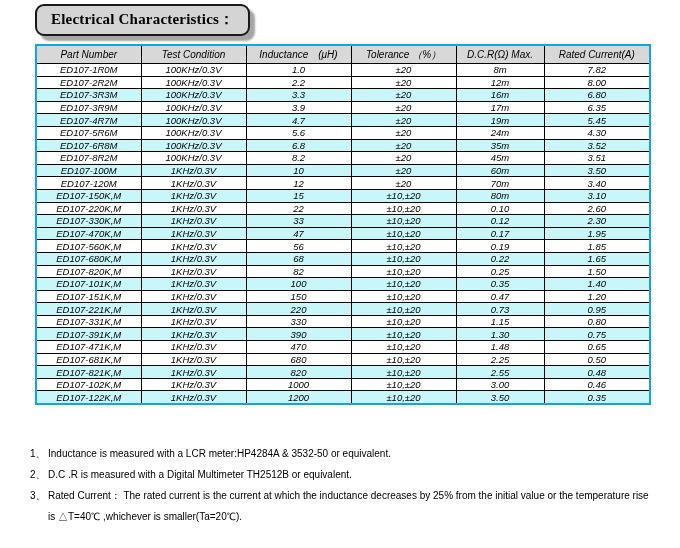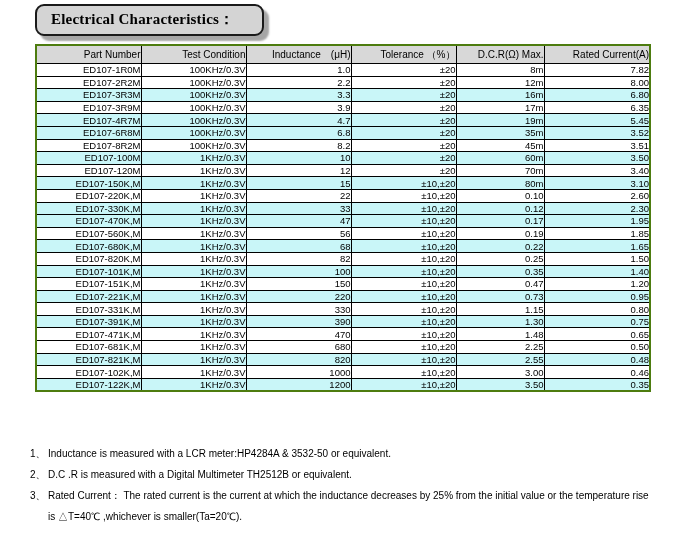--- a/index.html
+++ b/index.html
@@ -16,38 +16,39 @@
     color: #000;
     overflow: hidden;
   }
   .title-box {
     position: absolute;
     left: 35px;
     top: 4px;
     background: var(--title-bg, #d4d4d4);
     border: 2px solid #1a1a1a;
     border-radius: 9px;
-    padding: 4px 28px 5px 14px;
+    padding: 4px 14px 5px 14px;
     box-shadow: 5px 5px 2px var(--shadow, #a6a6a6);
     font-family: "Liberation Serif", serif;
     font-weight: bold;
     font-size: 15px;
     letter-spacing: 0.2px;
     white-space: nowrap;
   }
   table.spec {
     position: absolute;
     left: 35px;
     top: 44px;
     width: 613px;
     border-collapse: collapse;
     table-layout: fixed;
-    border: 2px solid #4d7c0f;
+    border: 2px solid #0ea5e9;
     font-size: 9.5px;
-    text-align: right;
+    text-align: center;
+    font-style: italic;
   }
   table.spec th {
     background: var(--header-bg, #d8d8d8);
     border: 1px solid #000;
     font-weight: normal;
     font-size: 10px;
     height: 17px;
     padding: 0;
     overflow: hidden;
     white-space: nowrap;
@@ -150,20 +151,28 @@
           <td>6.35</td>
         </tr>
         <tr class="alt">
           <td>ED107-4R7M</td>
           <td>100KHz/0.3V</td>
           <td>4.7</td>
           <td>±20</td>
           <td>19m</td>
           <td>5.45</td>
         </tr>
+        <tr>
+          <td>ED107-5R6M</td>
+          <td>100KHz/0.3V</td>
+          <td>5.6</td>
+          <td>±20</td>
+          <td>24m</td>
+          <td>4.30</td>
+        </tr>
         <tr class="alt">
           <td>ED107-6R8M</td>
           <td>100KHz/0.3V</td>
           <td>6.8</td>
           <td>±20</td>
           <td>35m</td>
           <td>3.52</td>
         </tr>
         <tr>
           <td>ED107-8R2M</td>

